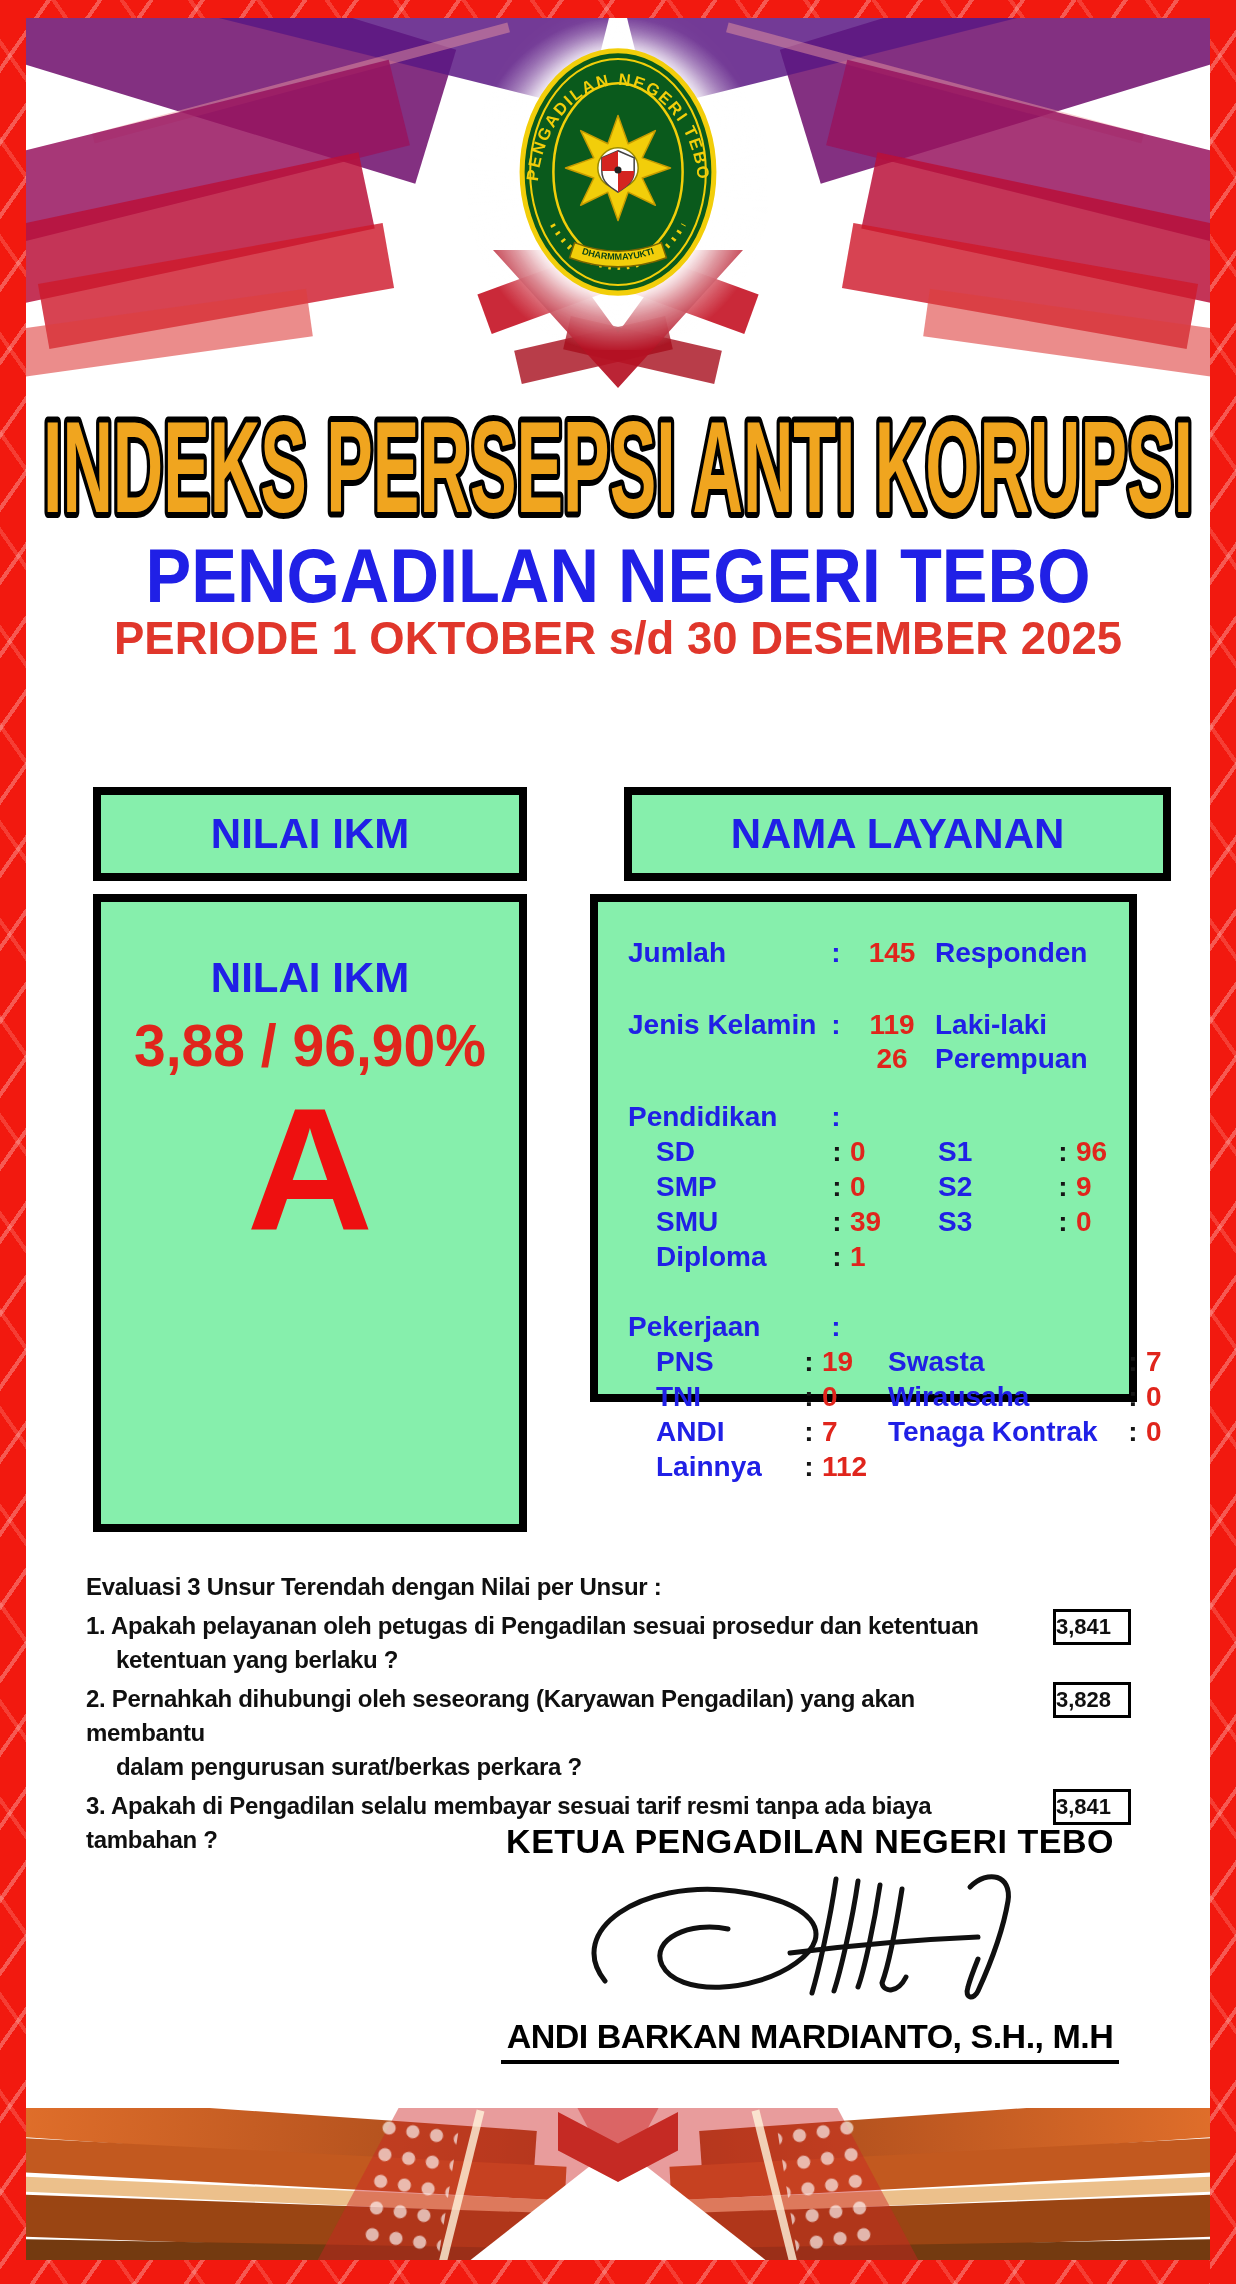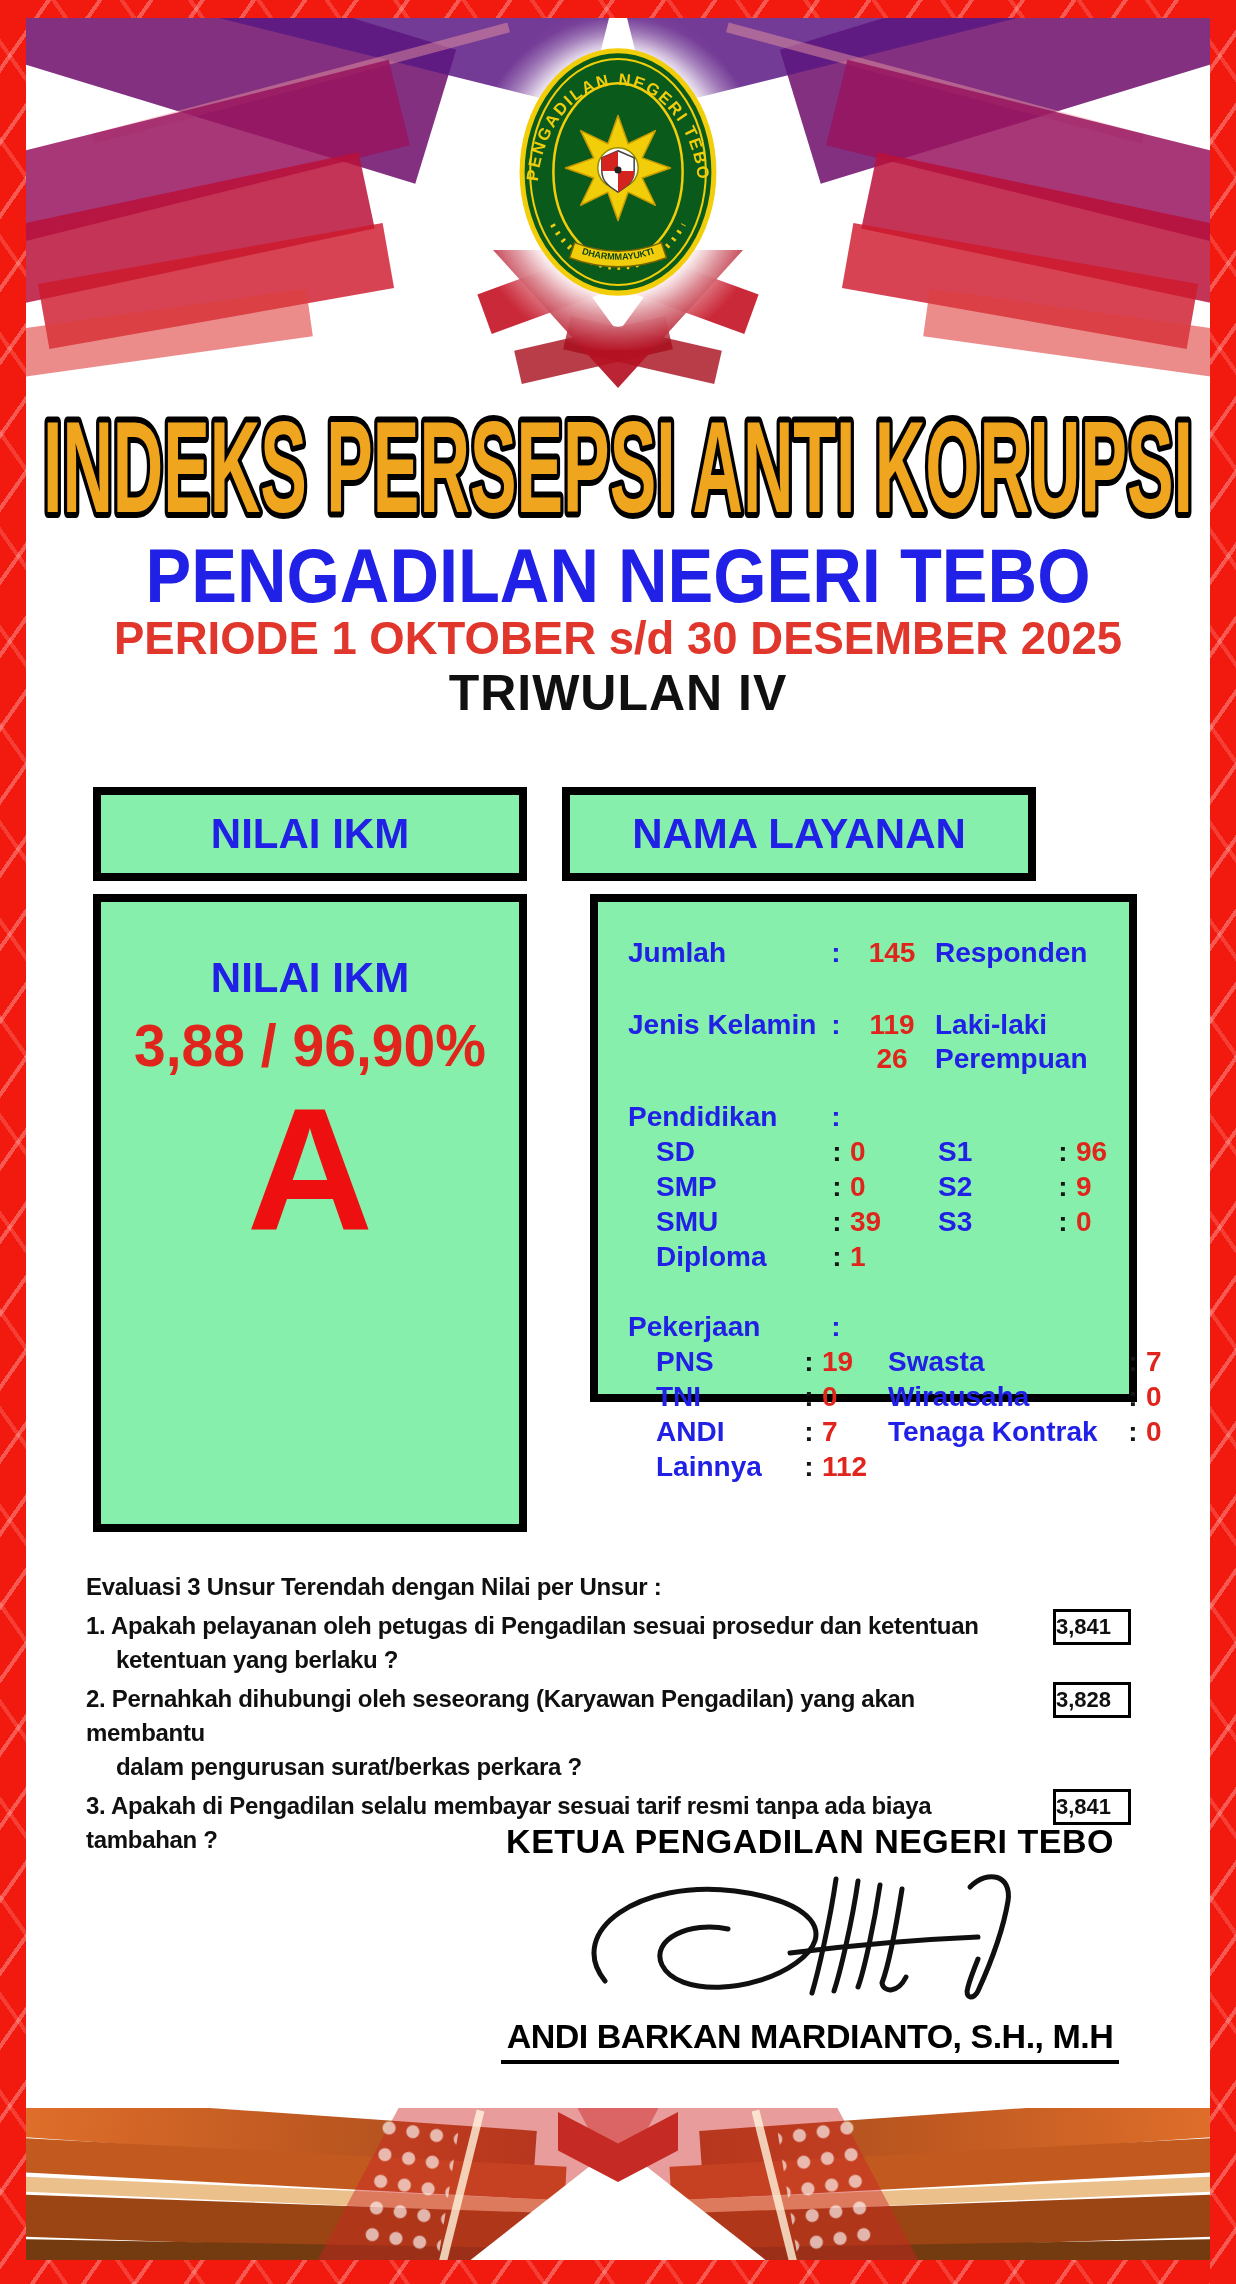--- a/index.html
+++ b/index.html
@@ -152,35 +152,34 @@
       <text x="485" y="66" text-anchor="middle" font-family="Liberation Sans, sans-serif" font-weight="bold" font-size="76" textLength="945" lengthAdjust="spacingAndGlyphs" fill="#2020E6">PENGADILAN NEGERI TEBO</text>
     </svg>
   </div>
 
   <div class="center-abs" style="top:610px;">
     <svg width="1030" height="56">
       <text x="515" y="44" text-anchor="middle" font-family="Liberation Sans, sans-serif" font-weight="bold" font-size="47" textLength="1008" lengthAdjust="spacingAndGlyphs" fill="#E0362B">PERIODE 1 OKTOBER s/d 30 DESEMBER 2025</text>
     </svg>
   </div>
 
-  <div class="center-abs quarter" style="top:664px;">TRIWULAN IV</div>
 
   <div class="bbox box-head" style="left:93px;top:787px;width:434px;height:94px;">
     <span class="head-label">NILAI IKM</span>
   </div>
 
   <div class="bbox" style="left:93px;top:894px;width:434px;height:638px;">
     <div class="ikm-label">NILAI IKM</div>
     <svg class="ikm-value-svg" width="380" height="64">
       <text x="190" y="50" text-anchor="middle" font-family="Liberation Sans, sans-serif" font-weight="bold" font-size="60" textLength="352" lengthAdjust="spacingAndGlyphs" fill="#E0251C">3,88 / 96,90%</text>
     </svg>
     <div class="ikm-grade">A</div>
   </div>
 
-  <div class="bbox box-head" style="left:562px;top:787px;width:474px;height:94px;">
+  <div class="bbox box-head" style="left:624px;top:787px;width:547px;height:94px;">
     <span class="head-label">NAMA LAYANAN</span>
   </div>
 
   <div class="bbox" style="left:590px;top:894px;width:547px;height:508px;">
     <div class="svc-content">
 
       <div class="grid-main" style="margin-top:14px;">
         <span>Jumlah</span>
         <span class="c-blue">:</span>
         <span class="v-red">145</span>

